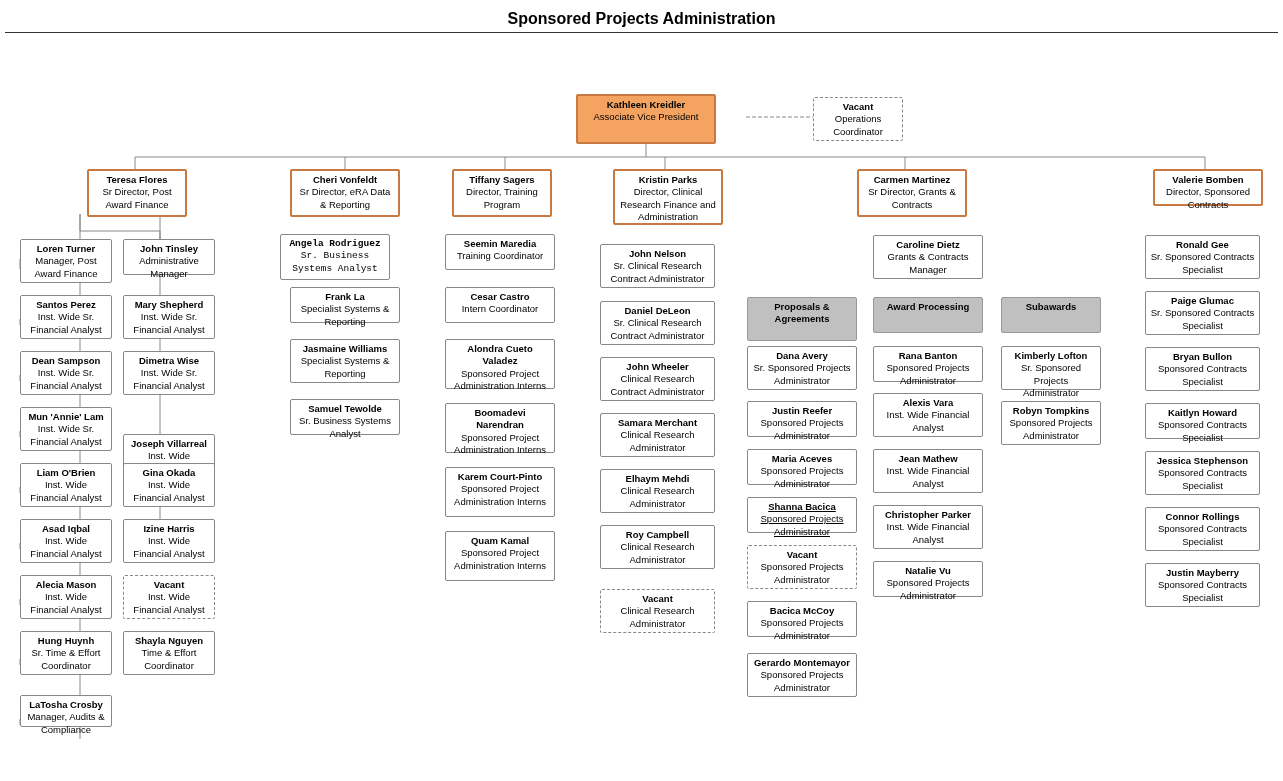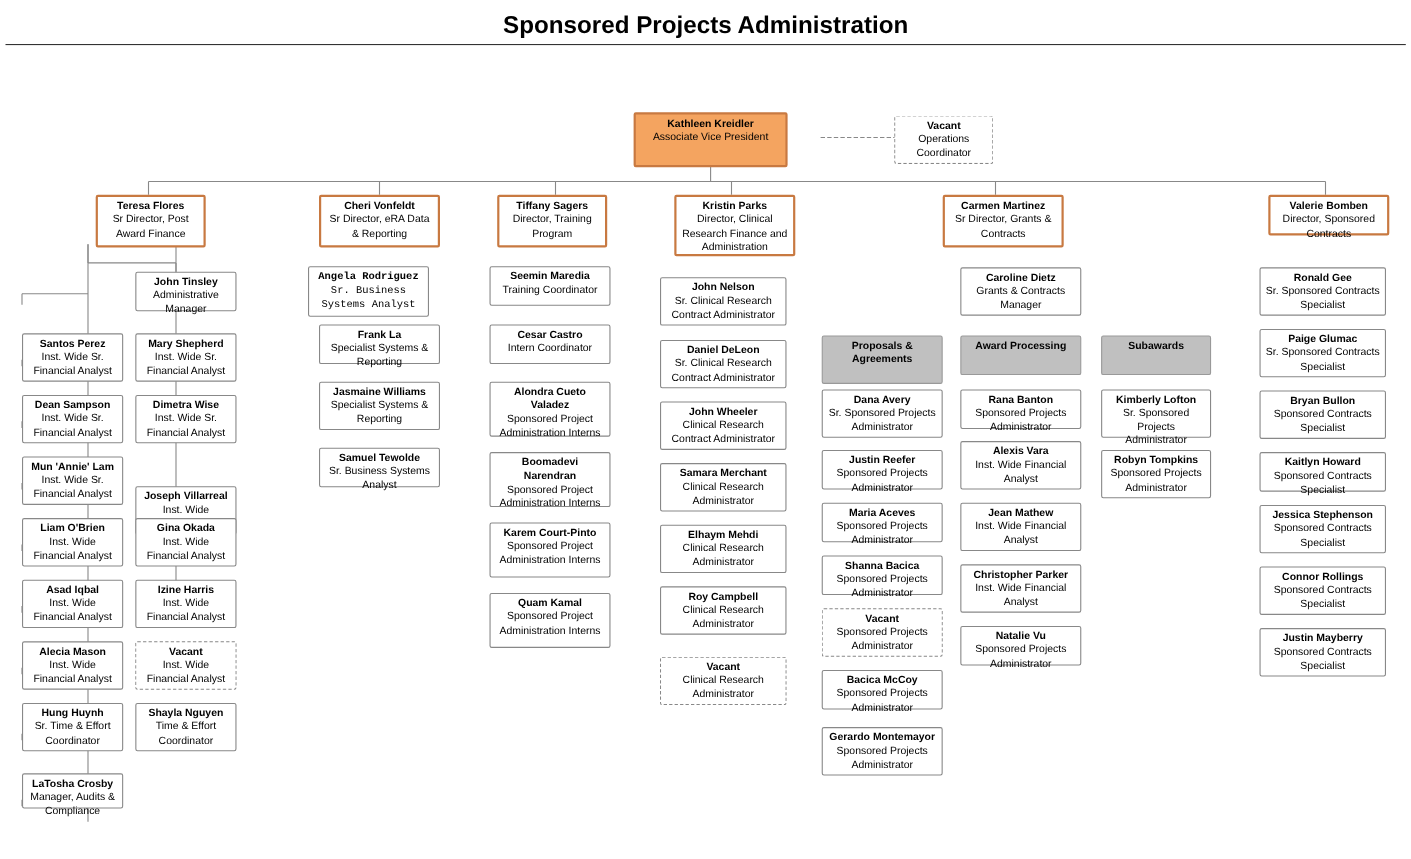--- a/index.html
+++ b/index.html
@@ -9,21 +9,21 @@
       width: 1283px;
       min-height: 781px;
       overflow-x: auto;
     }
     .page {
       width: 1283px;
       padding: 10px 5px;
     }
     h1 {
       text-align: center;
-      font-size: 22px;
+      font-size: 16px;
       font-weight: bold;
       margin-bottom: 6px;
       border-bottom: 1px solid #333;
       padding-bottom: 4px;
     }
     .org-chart {
       position: relative;
       width: 100%;
     }
     
@@ -151,20 +151,24 @@
     <div class="box box-orange-outline" style="left:852px; top:130px; width:110px; height:48px;">
       <div class="name">Carmen Martinez</div>
       <div class="title">Sr Director, Grants &amp; Contracts</div>
     </div>
 
     <div class="box box-orange-outline" style="left:1148px; top:130px; width:110px; height:37px;">
       <div class="name">Valerie Bomben</div>
       <div class="title">Director, Sponsored Contracts</div>
     </div>
 
+    <div class="box" style="left:15px; top:200px; width:92px; height:44px;">
+      <div class="name">Loren Turner</div>
+      <div class="title">Manager, Post Award Finance</div>
+    </div>
 
     <div class="box" style="left:118px; top:200px; width:92px; height:36px;">
       <div class="name">John Tinsley</div>
       <div class="title">Administrative Manager</div>
     </div>
 
     <div class="box" style="left:15px; top:256px; width:92px; height:44px;">
       <div class="name">Santos Perez</div>
       <div class="title">Inst. Wide Sr. Financial Analyst</div>
     </div>
@@ -374,21 +378,21 @@
     <div class="box" style="left:742px; top:410px; width:110px; height:36px;">
       <div class="name">Maria Aceves</div>
       <div class="title">Sponsored Projects Administrator</div>
     </div>
 
     <div class="box" style="left:868px; top:410px; width:110px; height:44px;">
       <div class="name">Jean Mathew</div>
       <div class="title">Inst. Wide Financial Analyst</div>
     </div>
 
-    <div class="box" style="left:742px; top:458px; width:110px; height:36px;">
+    <div class="box" style="left:742px; top:458px; width:110px; height:36px;text-decoration:underline;">
       <div class="name">Shanna Bacica</div>
       <div class="title">Sponsored Projects Administrator</div>
     </div>
 
     <div class="box" style="left:868px; top:466px; width:110px; height:44px;">
       <div class="name">Christopher Parker</div>
       <div class="title">Inst. Wide Financial Analyst</div>
     </div>
 
     <div class="box box-dotted" style="left:742px; top:506px; width:110px; height:44px;">

